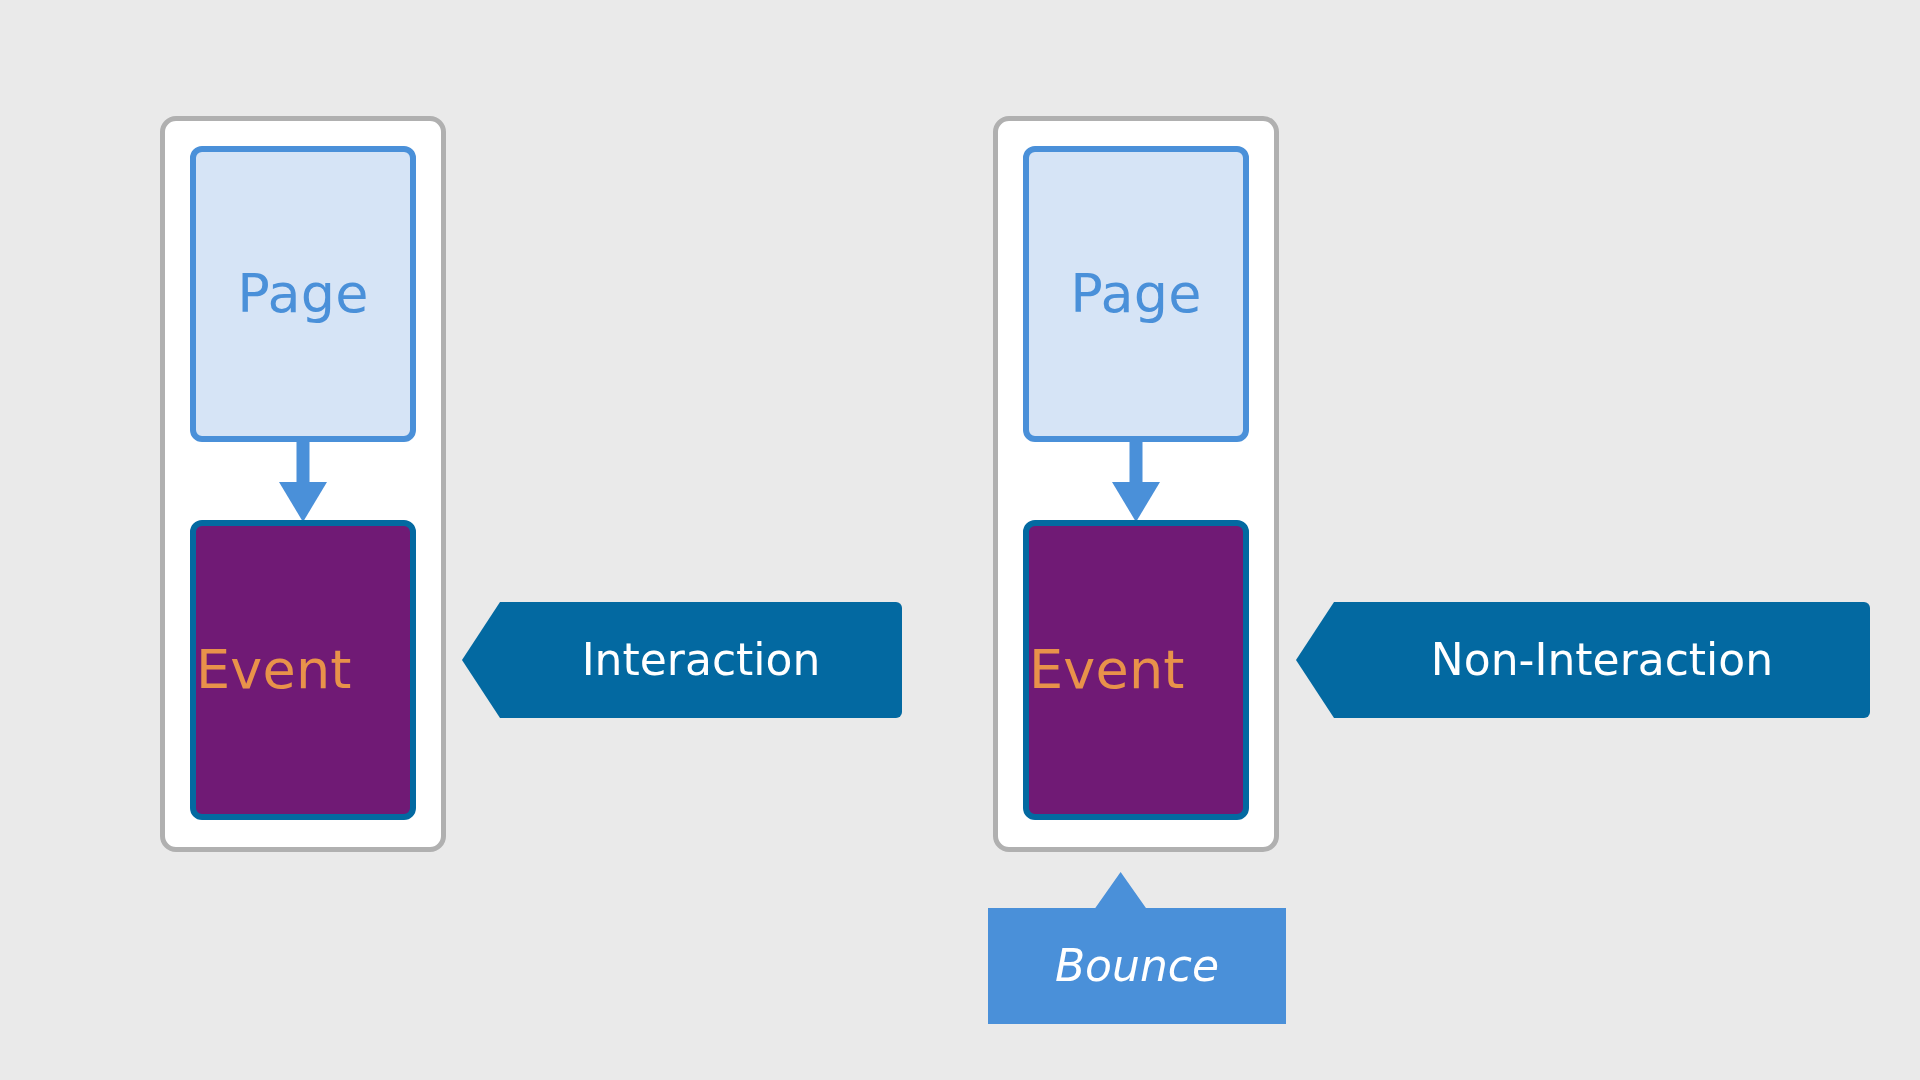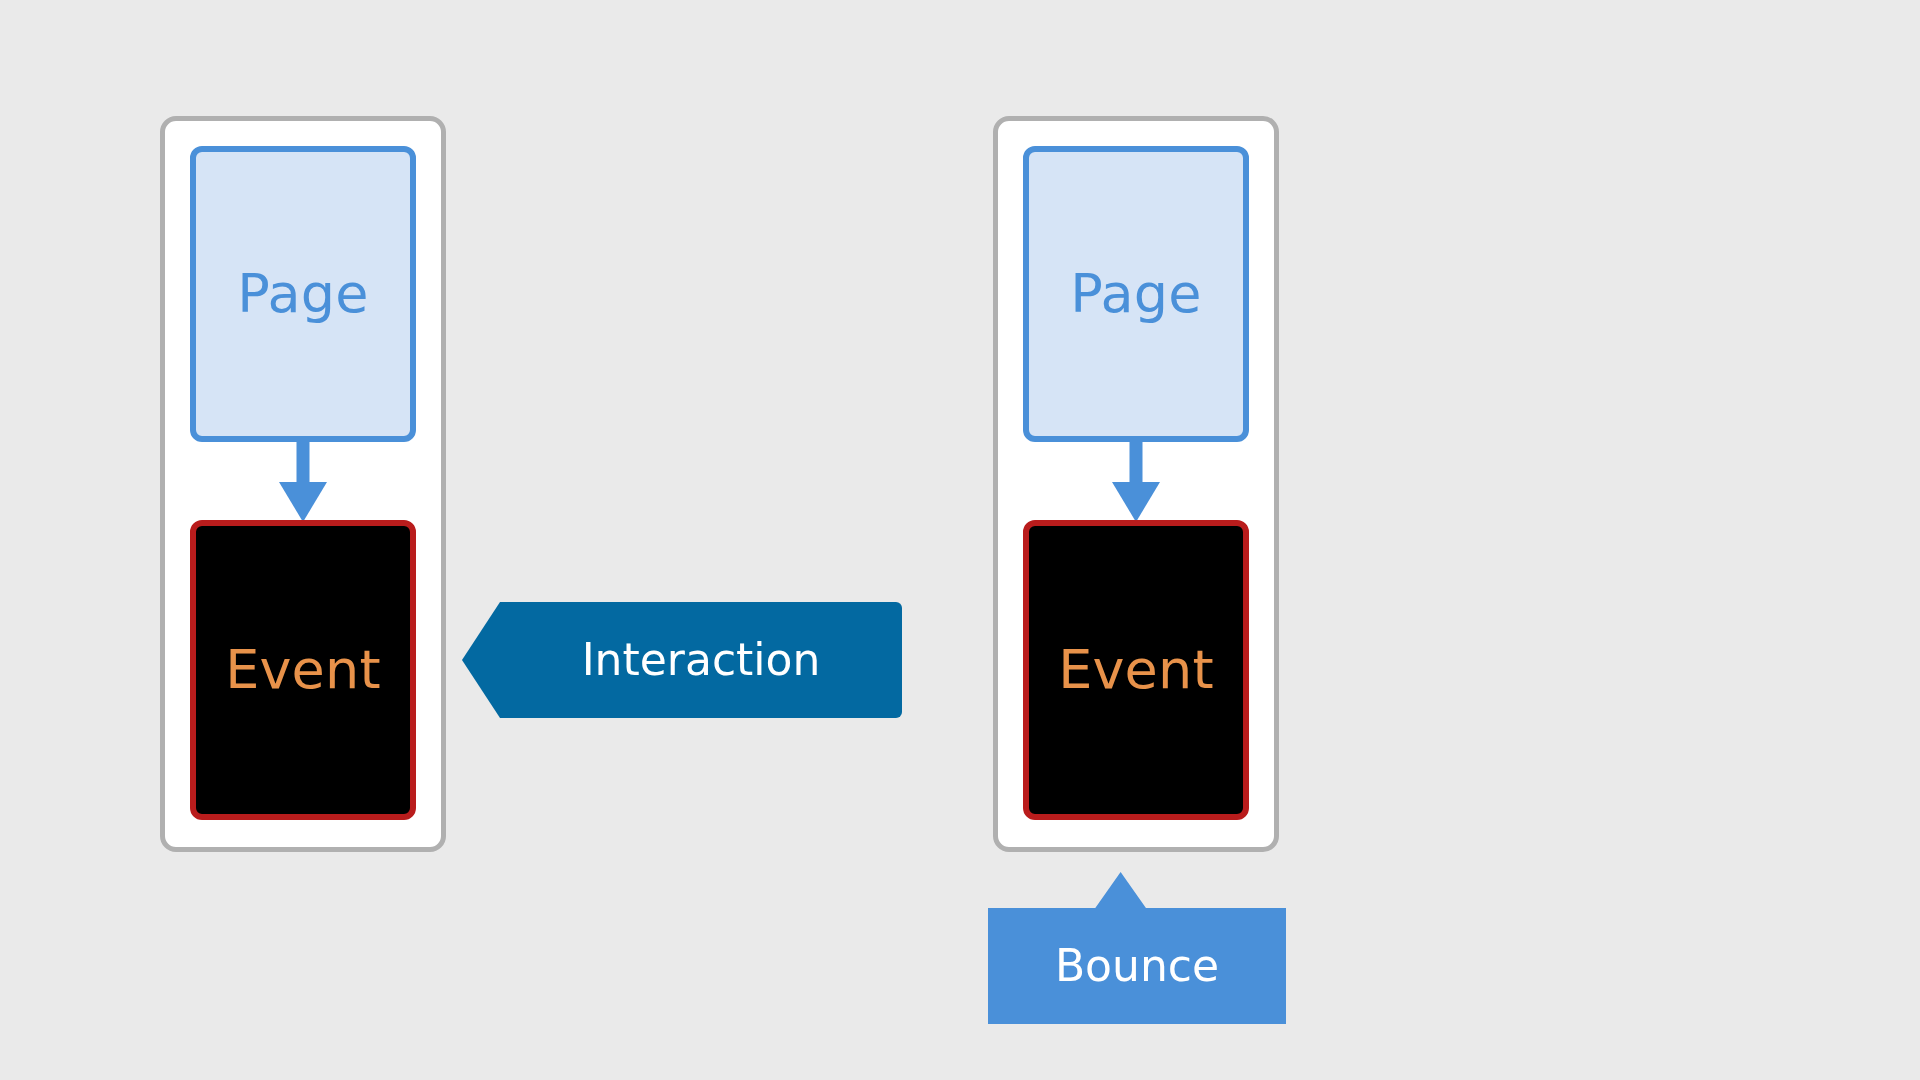--- a/index.html
+++ b/index.html
@@ -53,26 +53,26 @@
     line-height: 1;
     letter-spacing: 0.2px;
   }
   .node-page.left  { left: 190px; top: 146px; width: 226px; height: 296px; }
   .node-page.right { left: 1023px; top: 146px; width: 226px; height: 296px; }
 
   
   .node-event {
     position: absolute;
     box-sizing: border-box;
-    background: #000000;
-    border: 6px solid #b91c1c;
+    background: #701a75;
+    border: 6px solid #0369a1;
     border-radius: 12px;
     display: flex;
     align-items: center;
-    justify-content: center;
+    justify-content: flex-start;
   }
   .node-event .node-label {
     color: #e8924a;
     font-size: 54px;
     font-weight: 400;
     line-height: 1;
     letter-spacing: 0.2px;
   }
   .node-event.left  { left: 190px; top: 520px; width: 226px; height: 300px; }
   .node-event.right { left: 1023px; top: 520px; width: 226px; height: 300px; }
@@ -118,20 +118,21 @@
     justify-content: center;
     background: #4a90d9;
     color: #ffffff;
     font-size: 44px;
     font-weight: 400;
     line-height: 1;
     white-space: nowrap;
     clip-path: polygon(0% 36px, 36% 36px, 44.5% 0%, 53% 36px, 100% 36px, 100% 100%, 0% 100%);
     padding-bottom: 36px;
     box-sizing: border-box;
+    font-style: italic;
   }
   .banner-up-point.bounce {
     left: 988px; top: 872px; width: 298px; height: 152px;
   }
 </style>
 </head>
 <body>
 
 <div class="canvas">
 
@@ -162,18 +163,21 @@
 
   <svg class="connector right" viewBox="0 0 80 86">
     <path d="M40 0 L40 50 L40 50 Z" stroke="#4a90d9" stroke-width="13" fill="none"></path>
     <path d="M40 86 L16 46 L64 46 Z" fill="#4a90d9"></path>
   </svg>
 
   <div class="node-event right">
     <span class="node-label">Event</span>
   </div>
 
+  <div class="banner-left-point non-interaction">
+    <span>Non-Interaction</span>
+  </div>
 
   <div class="banner-up-point bounce">
     <span>Bounce</span>
   </div>
 
 </div>
 
 </body></html>

